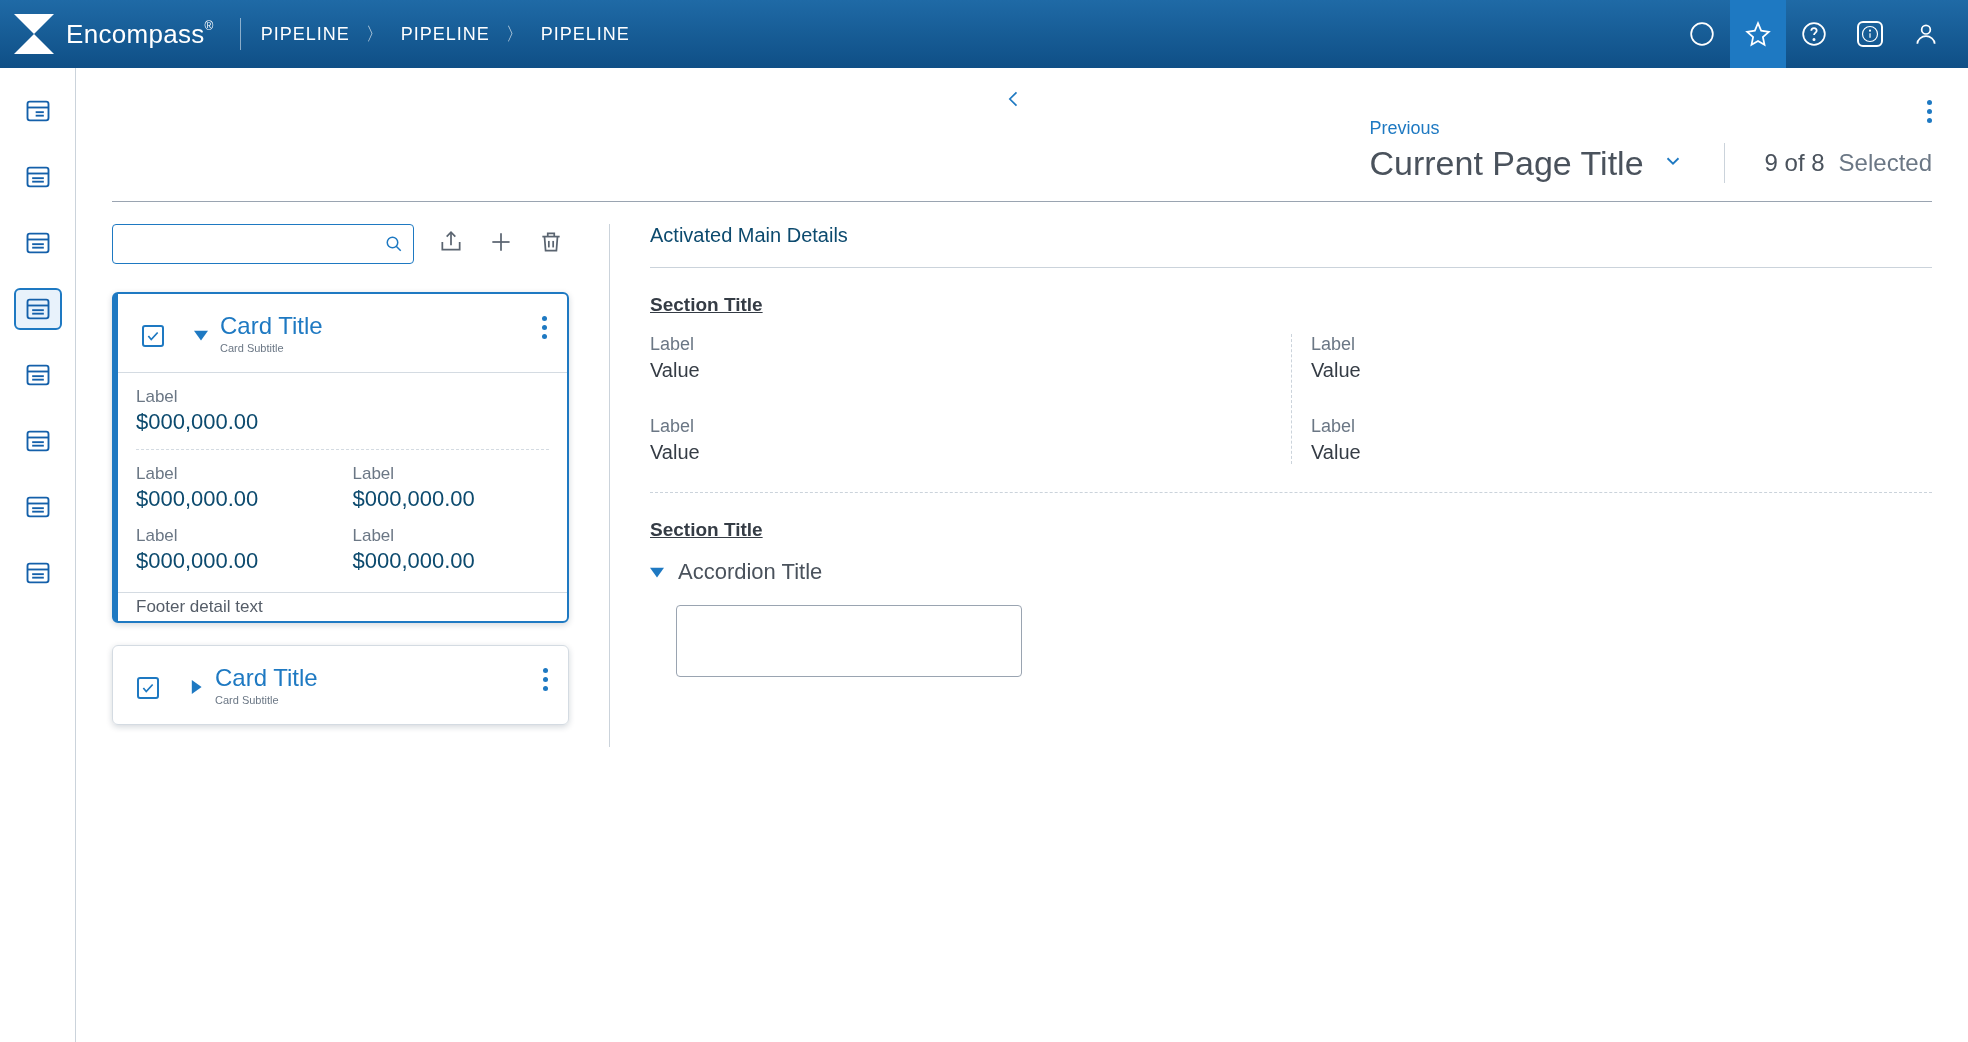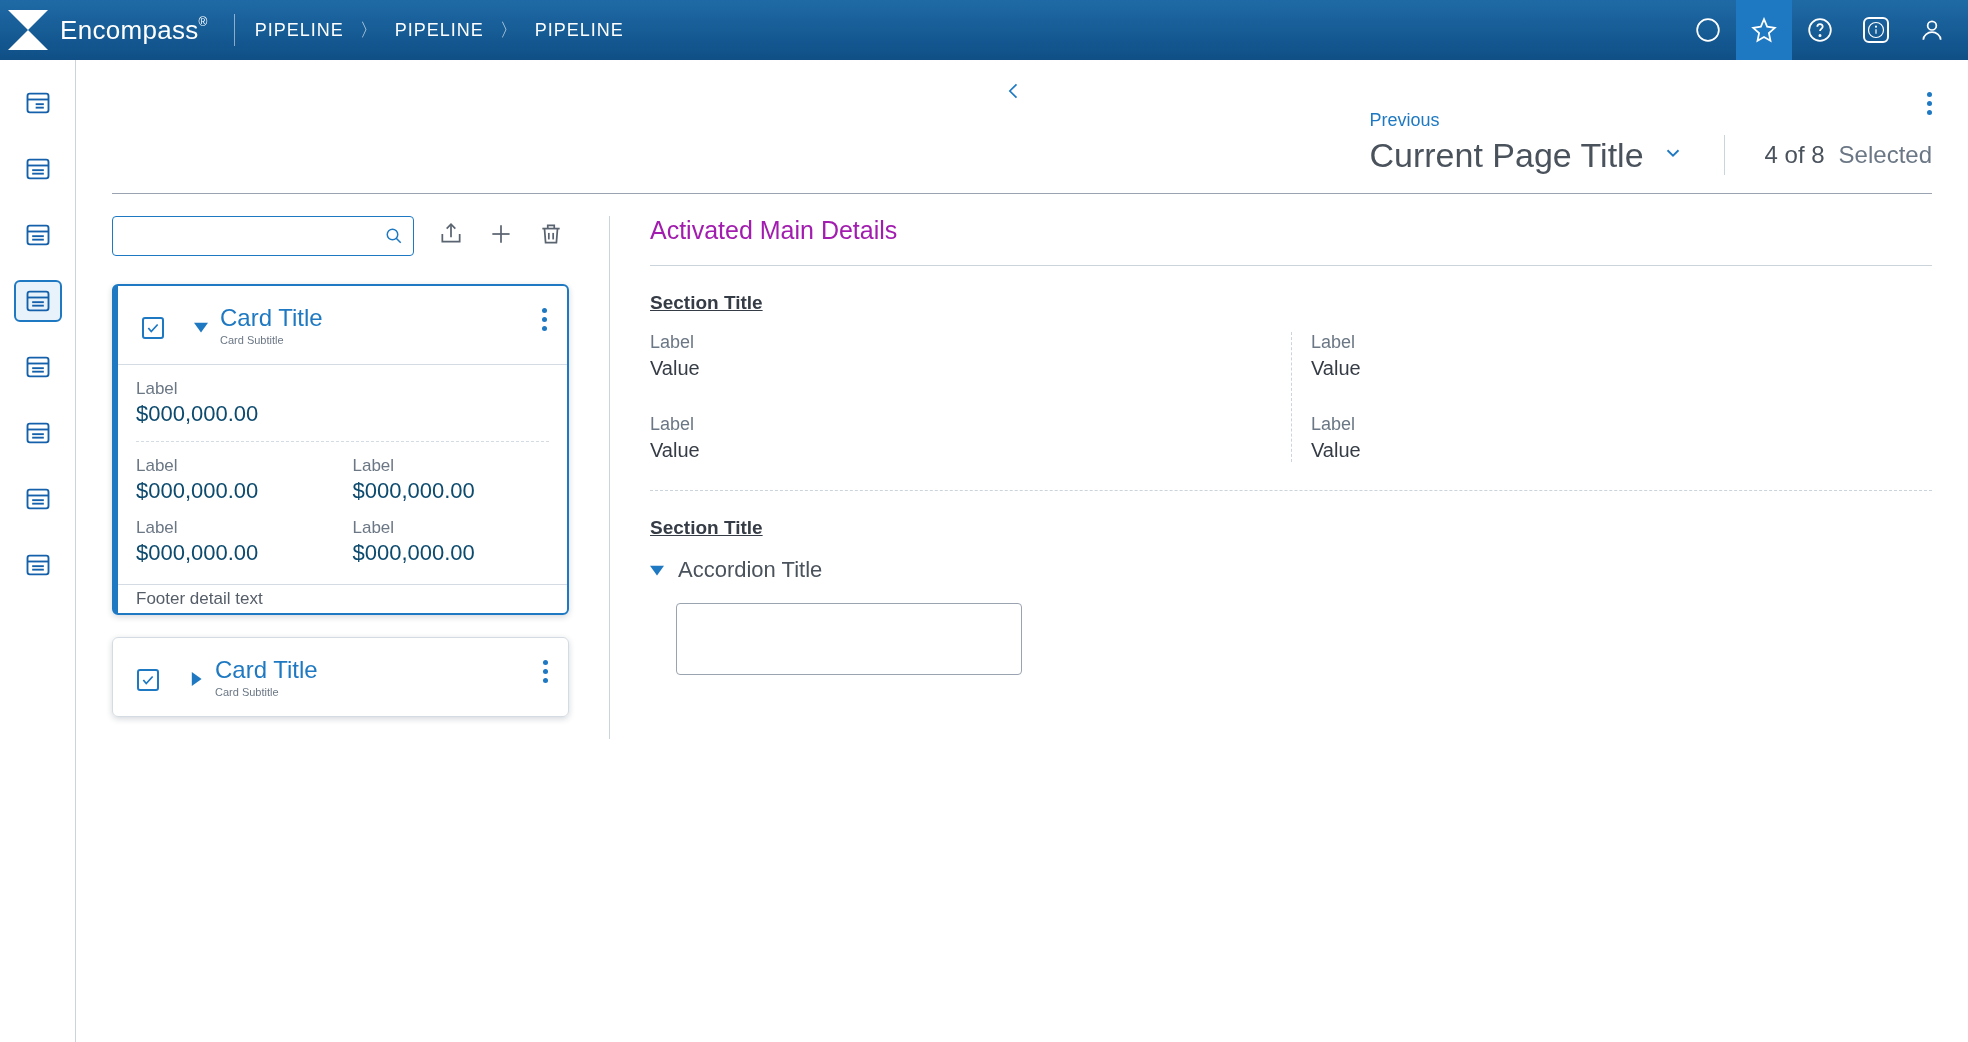--- a/index.html
+++ b/index.html
@@ -9,21 +9,21 @@
     --text:#353c45;
     --muted:#6b7785;
     --divider:#cbd3db;
     --card-border:#d4dbe2;
     --shadow:rgba(19,41,63,.18);
   }
   *{box-sizing:border-box;font-family:"Helvetica Neue",Arial,sans-serif;}
   body{margin:0;background:#fff;color:var(--text);}
 
   
-  .topbar{height:60px;background:linear-gradient(#1f6aa6,#0f4f86);display:flex;align-items:center;color:#fff;padding:0 8px;}
+  .topbar{height:68px;background:linear-gradient(#1f6aa6,#0f4f86);display:flex;align-items:center;color:#fff;padding:0 14px;}
   .logo-wrap{display:flex;align-items:center;gap:12px;margin-right:26px;}
   .logo-mark{width:40px;height:40px;display:flex;flex-wrap:wrap;}
   .logo-mark span{width:20px;height:20px;background:#fff;}
   .logo-mark span:nth-child(1){clip-path:polygon(0 0,100% 0,100% 100%);} 
   .logo-mark span:nth-child(2){clip-path:polygon(0 0,100% 0,0 100%);}
   .logo-mark span:nth-child(3){clip-path:polygon(0 100%,100% 0,100% 100%);}
   .logo-mark span:nth-child(4){clip-path:polygon(0 0,100% 100%,0 100%);}
   .logo-text{font-size:26px;font-weight:300;letter-spacing:.3px;}
   .logo-text sup{font-size:12px;vertical-align:top;}
   .crumb-divider{width:1px;height:32px;background:rgba(255,255,255,.5);margin-right:20px;}
@@ -87,21 +87,21 @@
   .card-body{padding:14px 18px 6px 18px;}
   .pair .lab{color:var(--muted);font-size:17px;}
   .pair .val{color:#0c4a6e;font-size:22px;margin-top:2px;}
   .dash{border-top:1px dashed var(--card-border);margin:14px 0;}
   .pair-grid{display:grid;grid-template-columns:1fr 1fr;gap:14px 20px;margin-bottom:12px;}
   .card-foot{border-top:1px solid var(--card-border);padding:4px 18px;color:#555d68;font-size:17px;}
 
   .card.collapsed .card-head{border-bottom:none;}
 
   
-  .r-title{font-size:25px;color:#a21caf;margin-bottom:20px;}
+  .r-title{font-size:20px;color:#0c4a6e;margin-bottom:20px;}
   .r-hr{border-top:1px solid var(--divider);margin-bottom:26px;}
   .sec-title{font-size:19px;font-weight:600;text-decoration:underline;margin-bottom:18px;}
   .r-grid{display:grid;grid-template-columns:1fr 1fr;column-gap:40px;row-gap:34px;position:relative;margin-bottom:28px;}
   .r-grid::before{content:"";position:absolute;left:50%;top:0;bottom:0;border-left:1px dashed var(--divider);}
   .r-pair .lab{color:var(--muted);font-size:18px;}
   .r-pair .val{font-size:20px;margin-top:4px;}
   .r-dash{border-top:1px dashed var(--divider);margin:0 0 26px;}
   .acc-row{display:flex;align-items:center;gap:14px;font-size:22px;color:#4a525c;margin-bottom:20px;cursor:pointer;}
   .acc-row svg{width:14px;height:14px;fill:var(--brand);}
   .acc-input{margin-left:26px;width:346px;height:72px;border:1px solid #9aa4b1;border-radius:4px;}
@@ -240,21 +240,21 @@
           </svg></div>
       <div class="title-col">
         <div class="prev">Previous</div>
         <div class="title-row">
           <h1>Current Page Title</h1>
           <span class="dd"><svg viewBox="0 0 24 24">
                 <polyline points="6 9 12 15 18 9"></polyline>
               </svg></span>
           <div class="count-divider"></div>
           <div class="count">
-            <span>4 of 8</span><span class="sel">Selected</span>
+            <span>9 of 8</span><span class="sel">Selected</span>
           </div>
         </div>
       </div>
       <div class="kebab-head">
           <div class="kebab-dots">
             <span></span>
             <span></span>
             <span></span>
           </div>
         </div>

